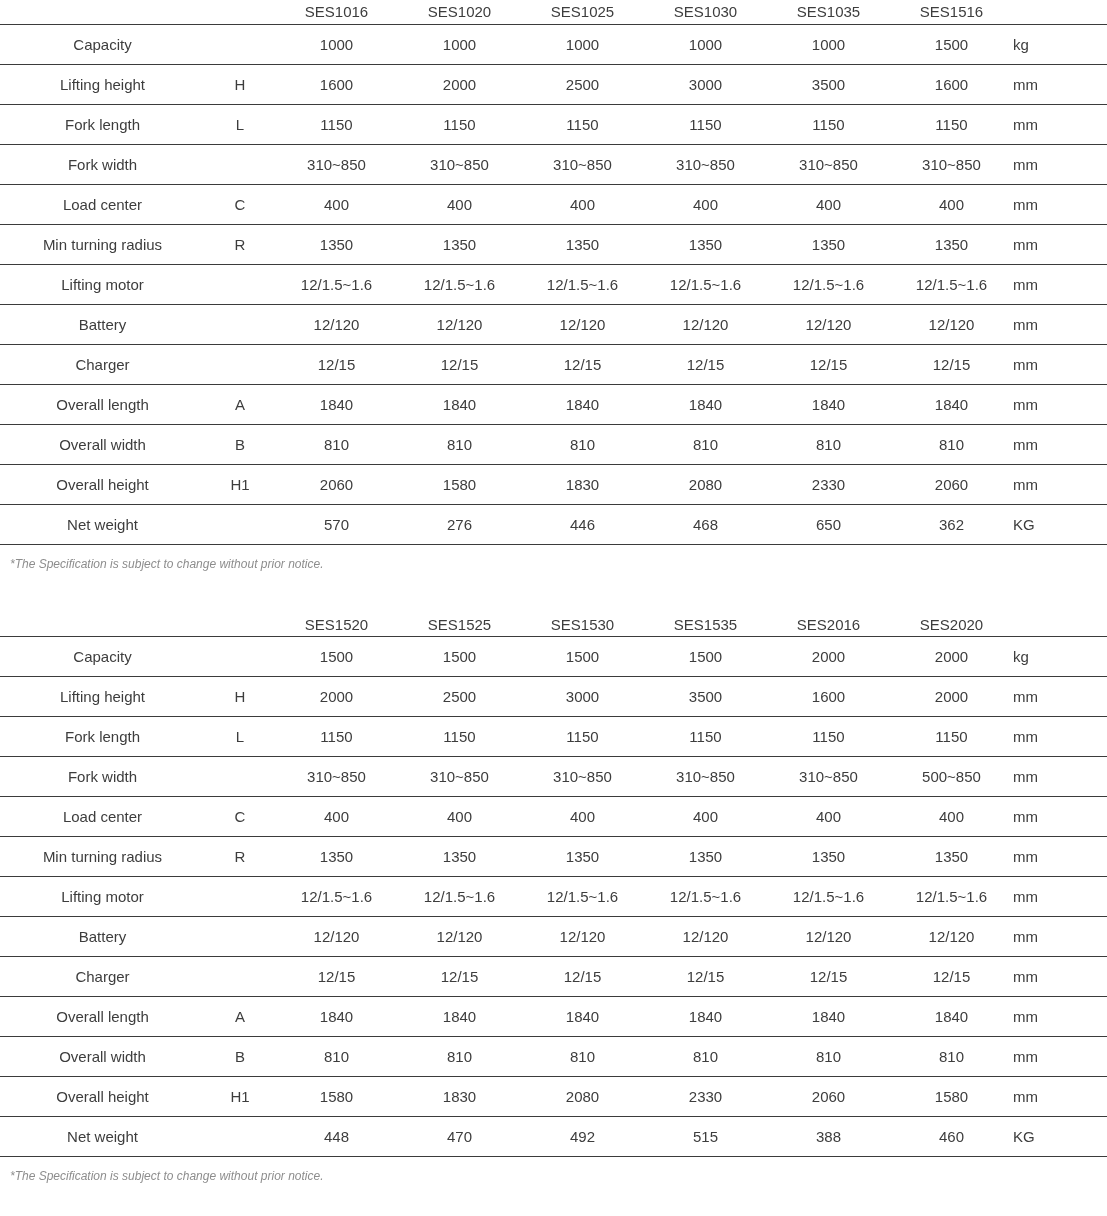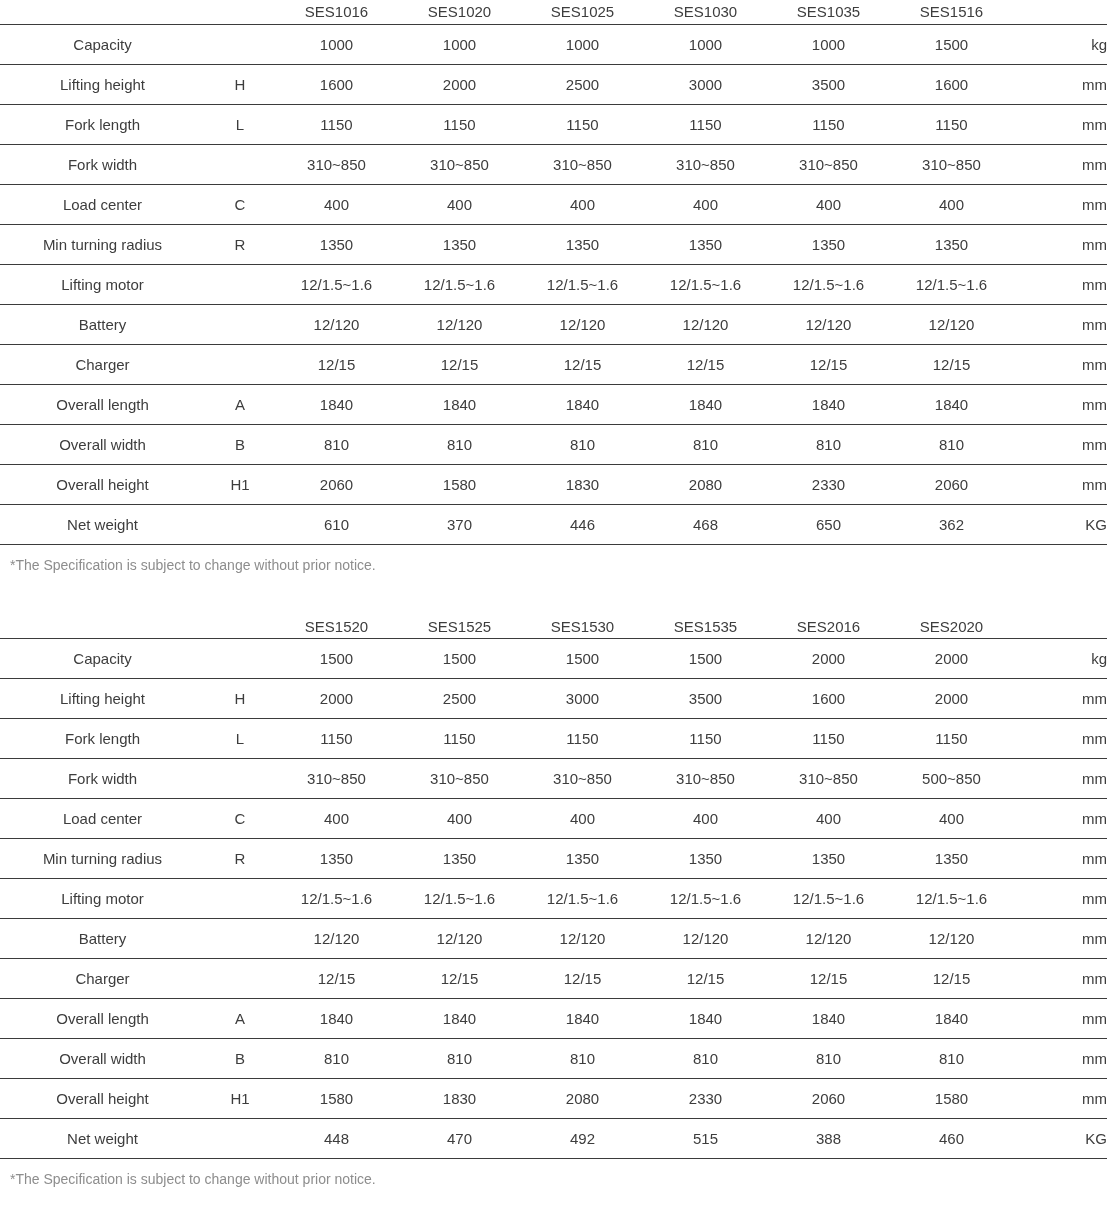--- a/index.html
+++ b/index.html
@@ -46,25 +46,26 @@
     color: var(--accent);
     text-align: center;
     font-size: 15px;
   }
   td.c-label {
     text-align: center;
     padding-left: 12px;
   }
   td.c-sym { text-align: center; }
   td.c-val { text-align: center; }
-  td.c-unit { text-align: right; }
+  td.c-unit { text-align: left; }
   .footnote {
     margin: 12px 0 0 10px;
-    font-size: 14px;
+    font-size: 12px;
     color: var(--muted);
+    font-style: italic;
   }
   .spec-block-2 {
     margin-top: 42px;
   }
 </style>
 </head>
 <body>
 
 <div class="page">
 
@@ -223,22 +224,22 @@
             <td class="c-val">1580</td>
             <td class="c-val">1830</td>
             <td class="c-val">2080</td>
             <td class="c-val">2330</td>
             <td class="c-val">2060</td>
             <td class="c-unit">mm</td>
           </tr>
           <tr class="spec-row">
             <td class="c-label">Net weight</td>
             <td class="c-sym"></td>
-            <td class="c-val">610</td>
-            <td class="c-val">370</td>
+            <td class="c-val">570</td>
+            <td class="c-val">276</td>
             <td class="c-val">446</td>
             <td class="c-val">468</td>
             <td class="c-val">650</td>
             <td class="c-val">362</td>
             <td class="c-unit">KG</td>
           </tr>
         </tbody>
     </table>
     <p class="footnote">*The Specification is subject to change without prior notice.</p>
   </section>

